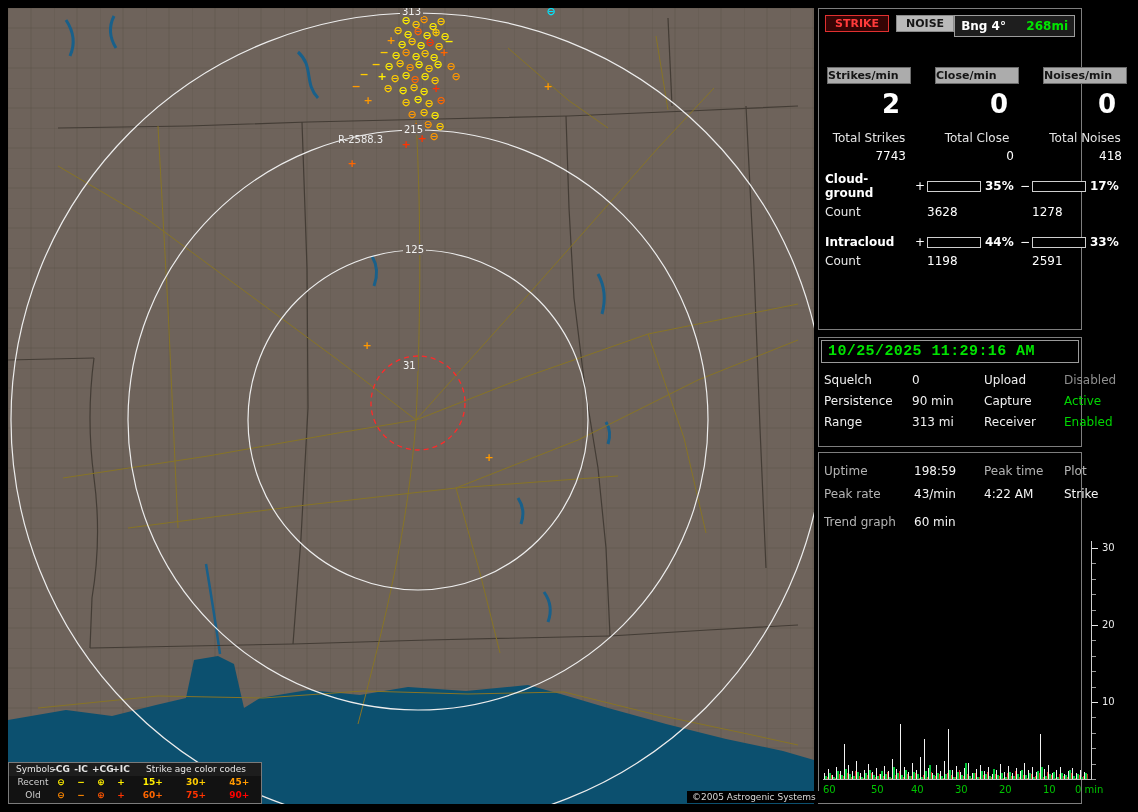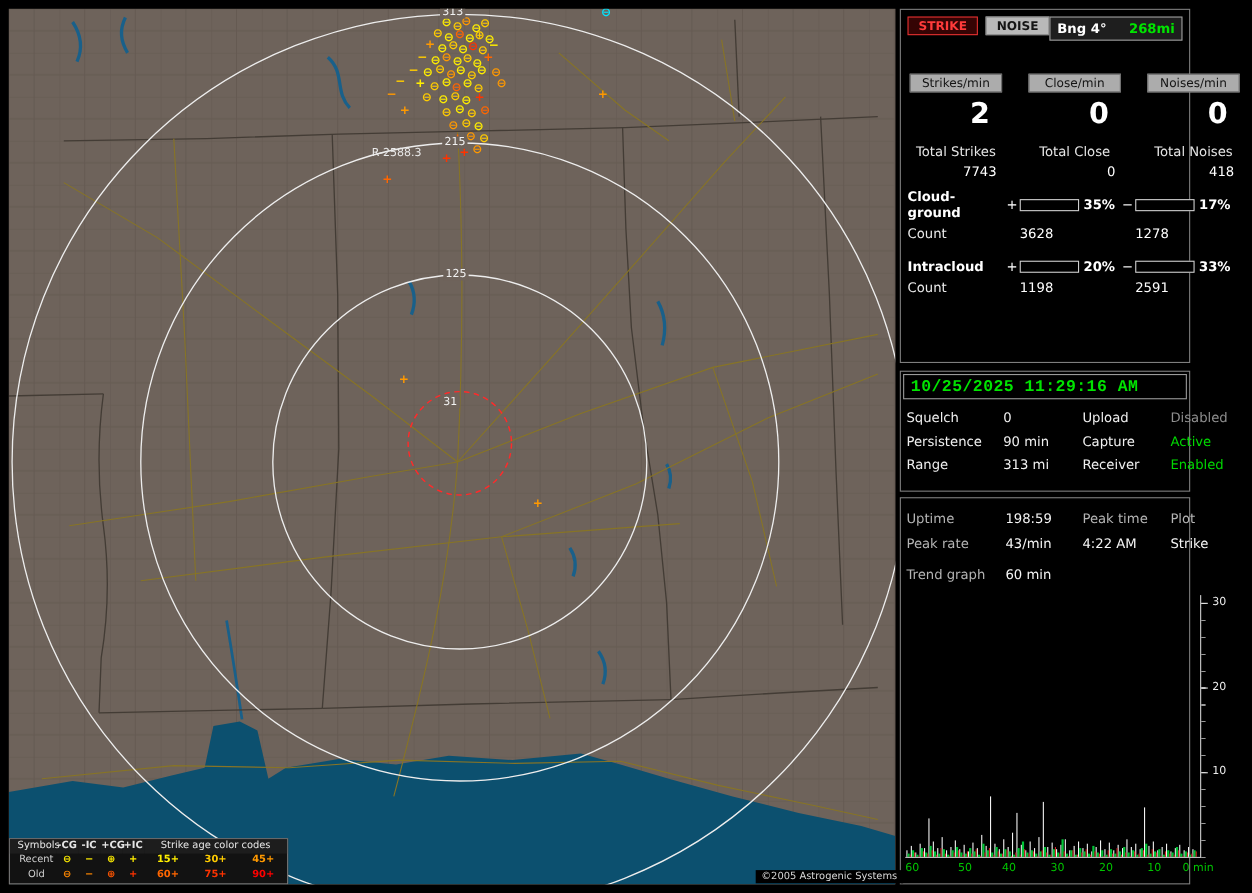--- a/index.html
+++ b/index.html
@@ -32,21 +32,21 @@
   #sec3 { top:452px; height:352px; }
 
   .top-row { display:flex; align-items:flex-start; }
   #strike-btn { background:#350404; border:1px solid #e03030; color:#ff3b3b; font-weight:bold; font-size:11px; padding:1px 9px; font-family:"DejaVu Sans",sans-serif; cursor:default; }
   #noise-btn  { background:#b9b9b9; border:1px solid #8a8a8a; color:#151515; font-weight:bold; font-size:11px; padding:1px 9px; margin-left:7px; font-family:"DejaVu Sans",sans-serif; cursor:default; }
   #bng-box { margin-left:auto; width:140px; height:22px; background:#1e1e1e; border:1px solid #9c9c9c; display:flex; align-items:center; padding:0 6px; }
   #bng-box .bng { color:#fff; font-weight:bold; font-size:12px; }
   #bng-box .dist { margin-left:auto; color:#00e400; font-weight:bold; font-size:12px; }
 
   .rates { display:grid; grid-template-columns:84px 84px 84px; column-gap:24px; margin-top:30px; padding:0 2px; }
-  .rate-box { background:#acacac; border:1px solid #6d6d6d; color:#141414; font-size:11px; text-align:center; padding:1px 0; line-height:13px; }
+  .rate-box { background:#acacac; border:1px solid #6d6d6d; color:#141414; font-size:11px; padding:1px 0; line-height:13px;font-weight:bold; }
   .rate-val { font-size:26px; font-weight:bold; color:#fff; text-align:right; padding-right:11px; line-height:30px; margin-top:5px; }
   .total-lab { font-size:12px; color:#e4e4e4; text-align:center; margin-top:12px; }
   .total-val { font-size:12px; color:#fff; text-align:right; padding-right:5px; margin-top:4px; }
 
   #dist-title { margin-top:24px; color:#bdbdbd; font-size:12px; border-bottom:1px solid #8f8f8f; padding-bottom:3px; }
   .dist-grid { display:grid; grid-template-columns:88px 12px 54px 36px 12px 54px auto; column-gap:1px; align-items:center; margin-top:9px; }
   .dist-label { font-weight:bold; color:#fff; }
   .sign { color:#fff; text-align:center; }
   .bar { height:11px; border:1px solid #cfcfcf; background:#000; }
   .bar-fill { height:100%; }
@@ -304,21 +304,21 @@
       <span class="count-lab">Count</span>
       <span></span>
       <span class="cnt1">3628</span>
       <span class="cnt2">1278</span>
     </div>
 
     <div class="dist-grid" style="margin-top:16px;">
       <span class="dist-label">Intracloud</span>
       <span class="sign">+</span>
       <span class="bar"><span class="bar-fill" style="width:34%;background:#f070e8"></span></span>
-      <span class="pct">20%</span>
+      <span class="pct">44%</span>
       <span class="sign">−</span>
       <span class="bar"><span class="bar-fill" style="width:64%;background:#10dd10"></span></span>
       <span class="pct">33%</span>
     </div>
     <div class="dist-grid count-row">
       <span class="count-lab">Count</span>
       <span></span>
       <span class="cnt1">1198</span>
       <span class="cnt2">2591</span>
     </div>

